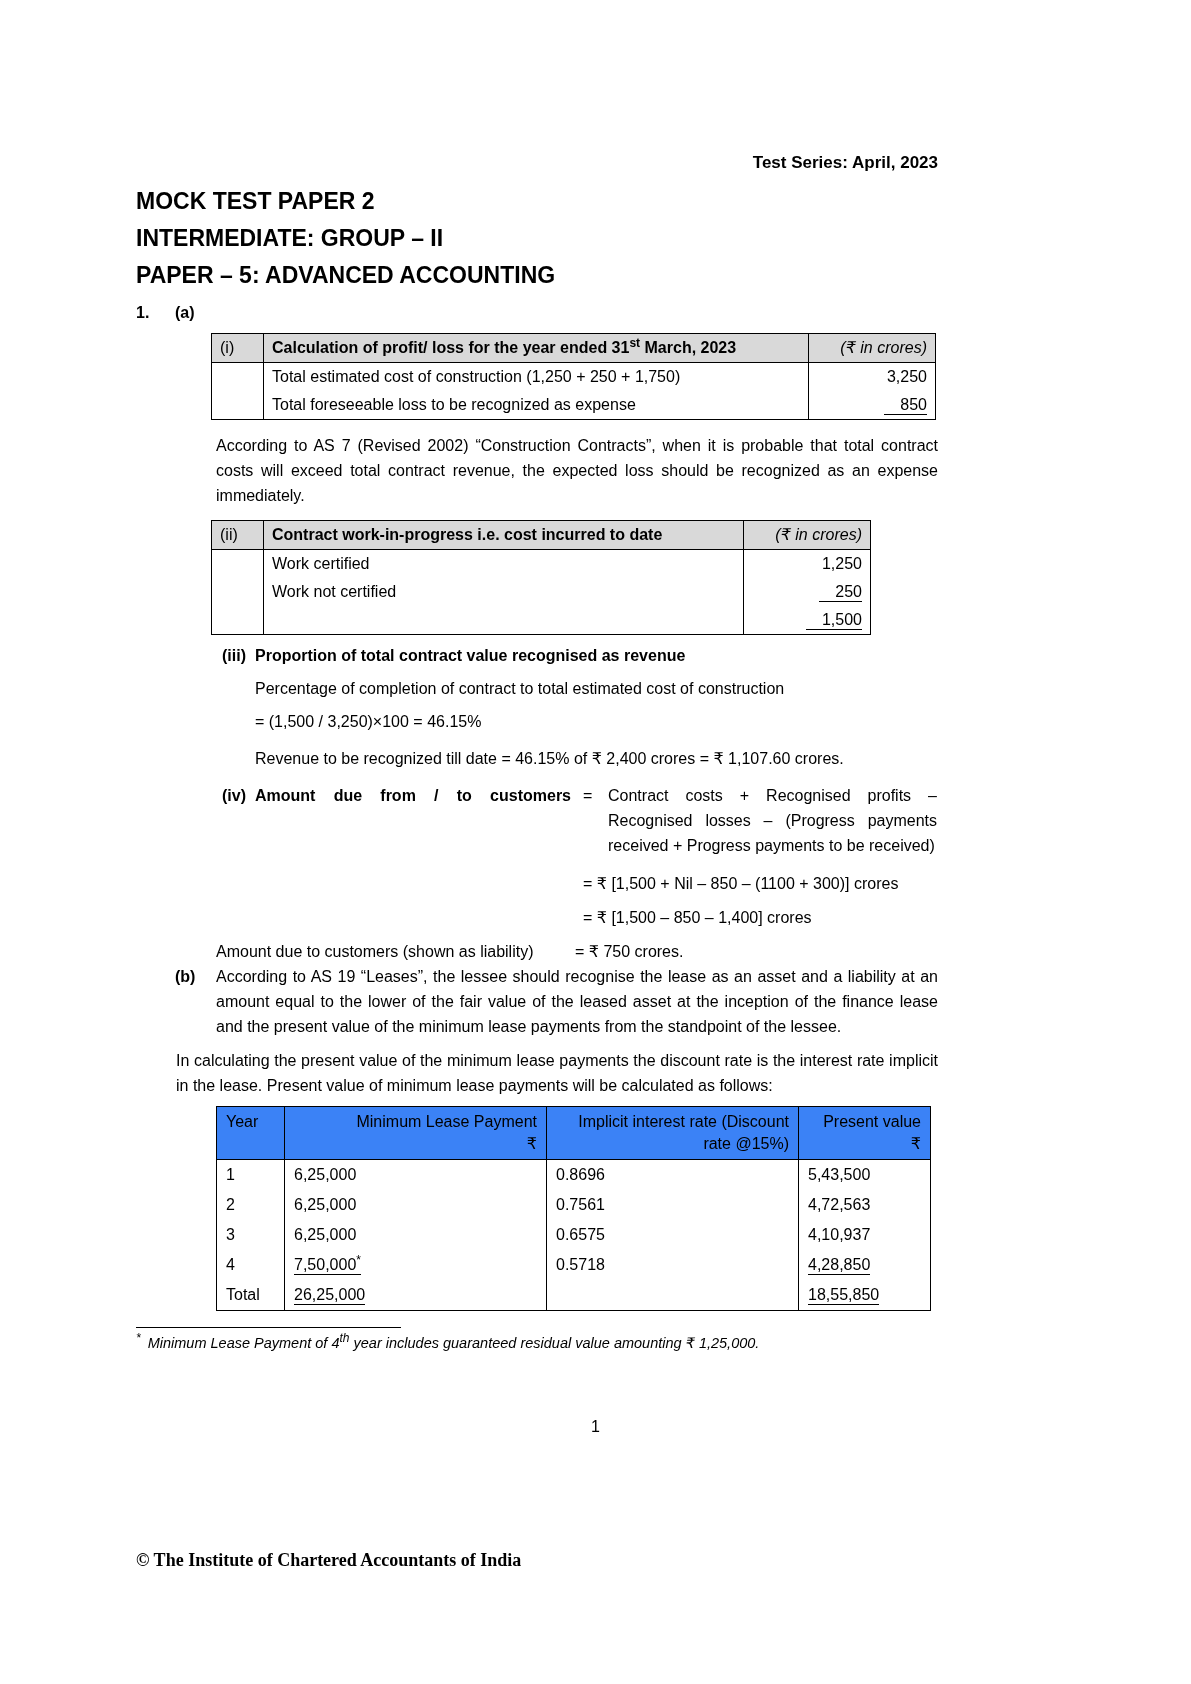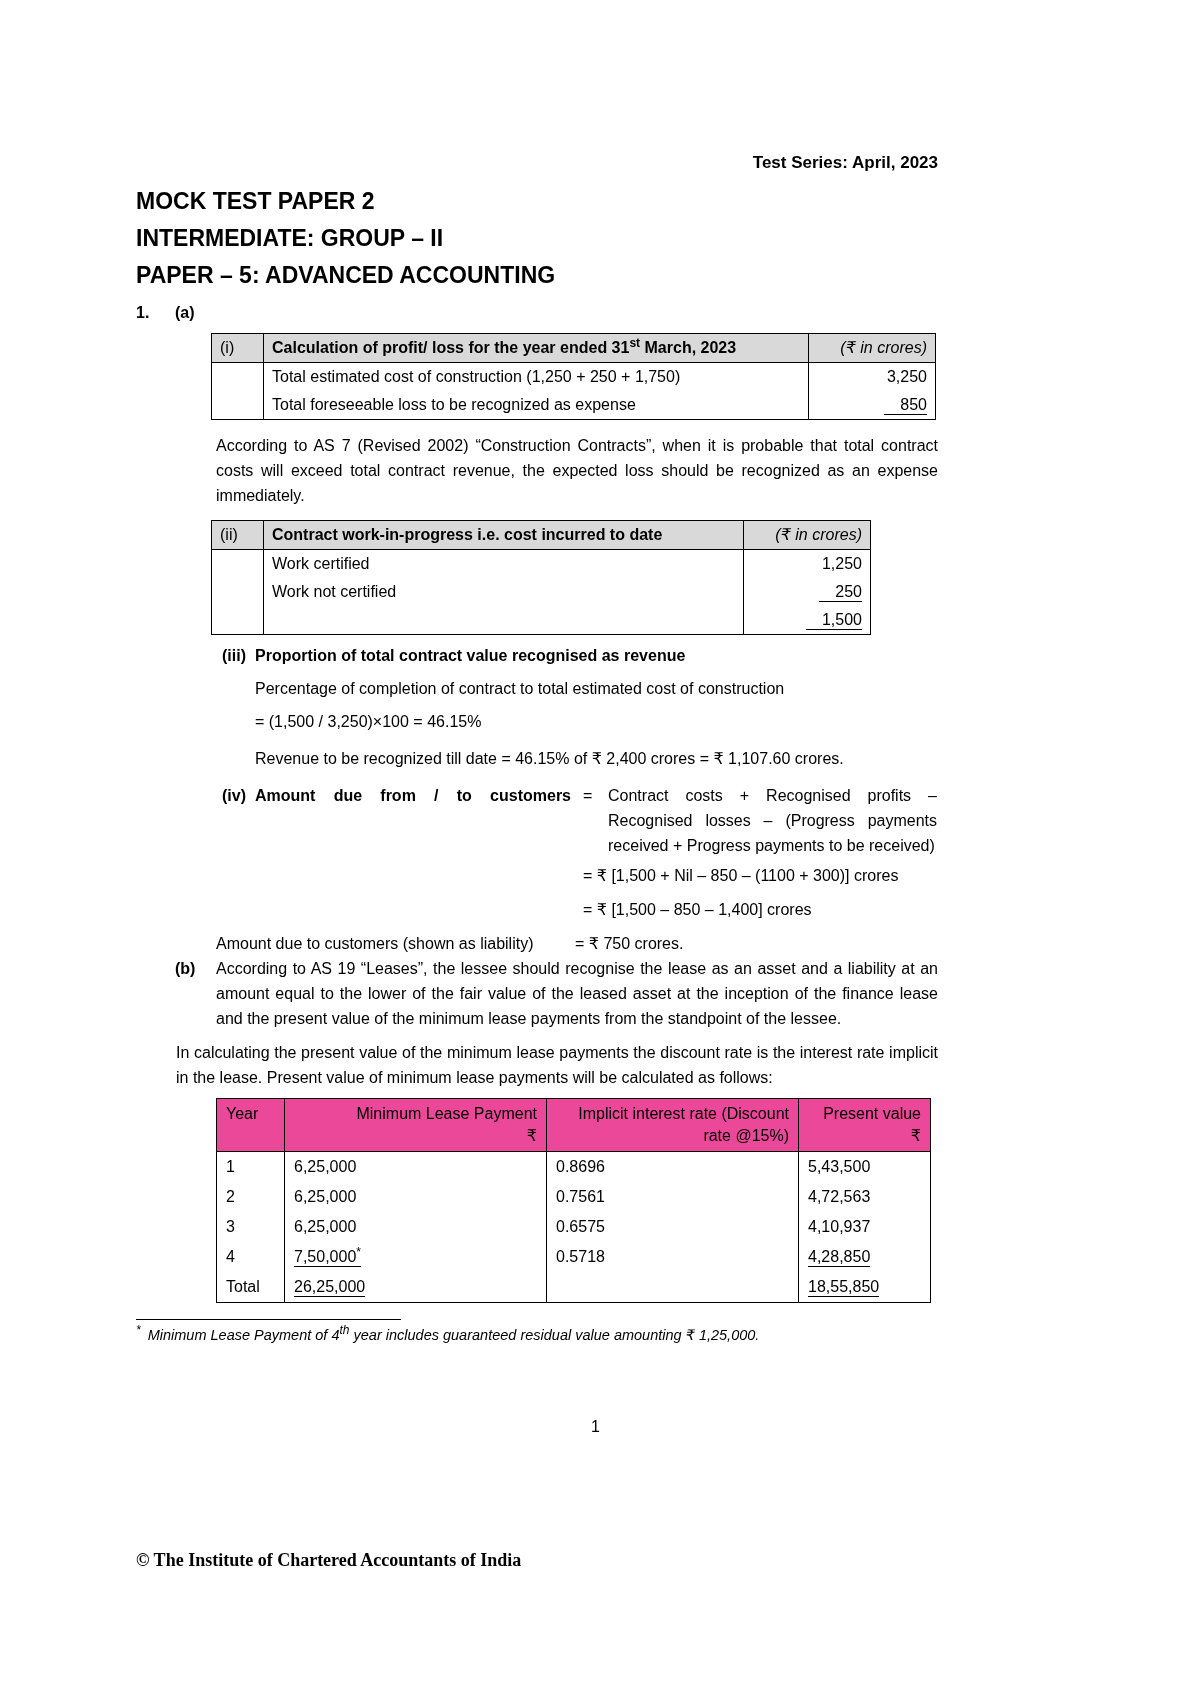--- a/index.html
+++ b/index.html
@@ -31,36 +31,36 @@
   .uln { display:inline-block; border-bottom:1px solid #000; line-height:19px; }
   .uln.pad { padding-left:16px; }
 
   .para { margin-left:80px; text-align:justify; margin-bottom:12px; }
 
   .sec-head { display:flex; margin-left:86px; font-weight:700; margin-bottom:8px; }
   .sec-label { width:33px; flex:none; }
   .sub-line { margin-left:119px; margin-bottom:8px; }
   .sub-line.sp { margin-bottom:12px; }
 
-  .sec-iv { display:flex; margin-left:86px; margin-bottom:5px; }
+  .sec-iv { display:flex; margin-left:86px; margin-bottom:13px; }
   .iv-title { width:328px; flex:none; font-weight:700; text-align:justify; text-align-last:justify; padding-right:12px; }
   .iv-eq   { width:25px; flex:none; }
   .iv-def  { width:329px; flex:none; text-align:justify; }
   .eq-line { margin-left:447px; margin-bottom:9px; }
   .conclusion { display:flex; margin-left:80px; }
   .conc-left { width:359px; flex:none; }
 
   .partb { display:flex; margin-bottom:9px; }
   .partb-label { margin-left:39px; width:41px; flex:none; font-weight:700; }
   .partb-text { flex:1; text-align:justify; }
   .para2 { margin-left:40px; text-align:justify; margin-bottom:8px; }
 
   .lease { margin-left:80px; border:1px solid #000; }
   .lease td { border-left:1px solid #000; border-right:1px solid #000; padding:4px 9px; vertical-align:top; }
-  .lease tr.thead td { background:#ec4899; border-bottom:1px solid #000; }
+  .lease tr.thead td { background:#3b82f6; border-bottom:1px solid #000; }
   .lease td.num { text-align:left; }
   .lease td.hdr-r { text-align:right; }
 
   .foot-rule { width:265px; border-top:1.5px solid #000; margin-top:16px; margin-bottom:5px; }
   .footnote { font-size:14.5px; font-style:italic; line-height:20px; }
   .footnote sup.fn-marker { margin-right:7px; }
 
   .page-num { position:absolute; top:1414px; left:0; width:1191px; text-align:center; font-size:16px; }
   .footer { position:absolute; top:1548px; left:136px; font-family:"Liberation Serif","DejaVu Serif",serif; font-weight:700; font-size:18px; }
 </style>

